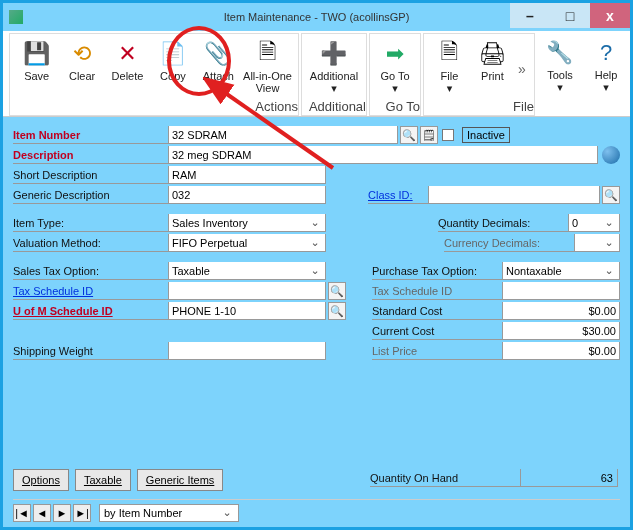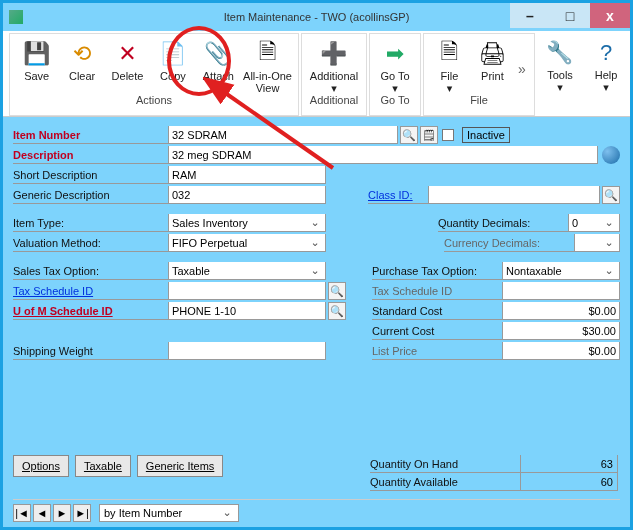--- a/index.html
+++ b/index.html
@@ -8,21 +8,21 @@
   .titlebar { height: 28px; display: flex; align-items: center; position: relative; }
   .titlebar-icon { width: 14px; height: 14px; margin: 0 6px; background: linear-gradient(135deg,#5a8,#2a6); display:inline-block; }
   .titlebar-title { position:absolute; left:0; right:0; text-align:center; color:#333; }
   .winbtns { margin-left:auto; display:flex; }
   .winbtn { width: 40px; height: 22px; display:flex; align-items:center; justify-content:center; font-size:14px; font-weight:bold; color:#222; background:#fff; }
   .winbtn.min { background:#c9e6f6; margin-top:-3px; height:25px;}
   .winbtn.max { background:#c9e6f6; margin-top:-3px; height:25px;}
   .winbtn.close { background:#d0647d; color:#fff; margin-top:-3px; height:25px;}
   .ribbon { height: 86px; background:#fff; border-bottom:1px solid #ccc; padding: 2px 6px 0 6px; display:flex; }
   .group { border:1px solid #ddd; margin-right:2px; padding:2px 4px 14px 4px; position:relative; display:flex; }
-  .group-label { position:absolute; bottom:9px; left:0; right:0; text-align:center; color:#444; font-size:11px;}
+  .group-label { position:absolute; bottom:1px; left:0; right:0; text-align:right; color:#444; font-size:13px;}
   .rbtn { width: 48px; display:flex; flex-direction:column; align-items:center; justify-content:flex-start; padding-top:4px; cursor:pointer; }
   .rbtn .ic { width:28px; height:28px; display:flex; align-items:center; justify-content:center; font-size:22px; }
   .rbtn .lbl { text-align:center; color:#222; margin-top:2px; line-height:12px;}
   .overflow { width:18px; display:flex; align-items:center; justify-content:center; color:#666; font-size:14px;}
   .form { padding: 8px 10px; }
   .row { display:flex; align-items:center; height:20px; margin-bottom:0; }
   .lab { width: 155px; color:#111; border-bottom:1px solid #999; height:18px; display:flex; align-items:center; }
   .lab.red { color:#c00020; font-weight:bold; }
   .lab.link { color:#0030dd; text-decoration:underline; }
   .lab.linkred { color:#c00020; text-decoration:underline; font-weight:bold;}
@@ -259,24 +259,20 @@
 
   <div class="bottom">
     <div class="btn2">Options</div>
     <div class="btn2">Taxable</div>
     <div class="btn2">Generic Items</div>
     <div class="qgrid">
       <div class="qrow">
         <div class="qlab">Quantity On Hand</div>
         <div class="qval">63</div>
       </div>
-      <div class="qrow">
-        <div class="qlab">Quantity Available</div>
-        <div class="qval">60</div>
-      </div>
     </div>
   </div>
 
   <div class="nav">
     <div class="navbtn">|◄</div>
     <div class="navbtn">◄</div>
     <div class="navbtn">►</div>
     <div class="navbtn">►|</div>
     <div class="navsel sel">
       <span class="txt">by Item Number</span>

